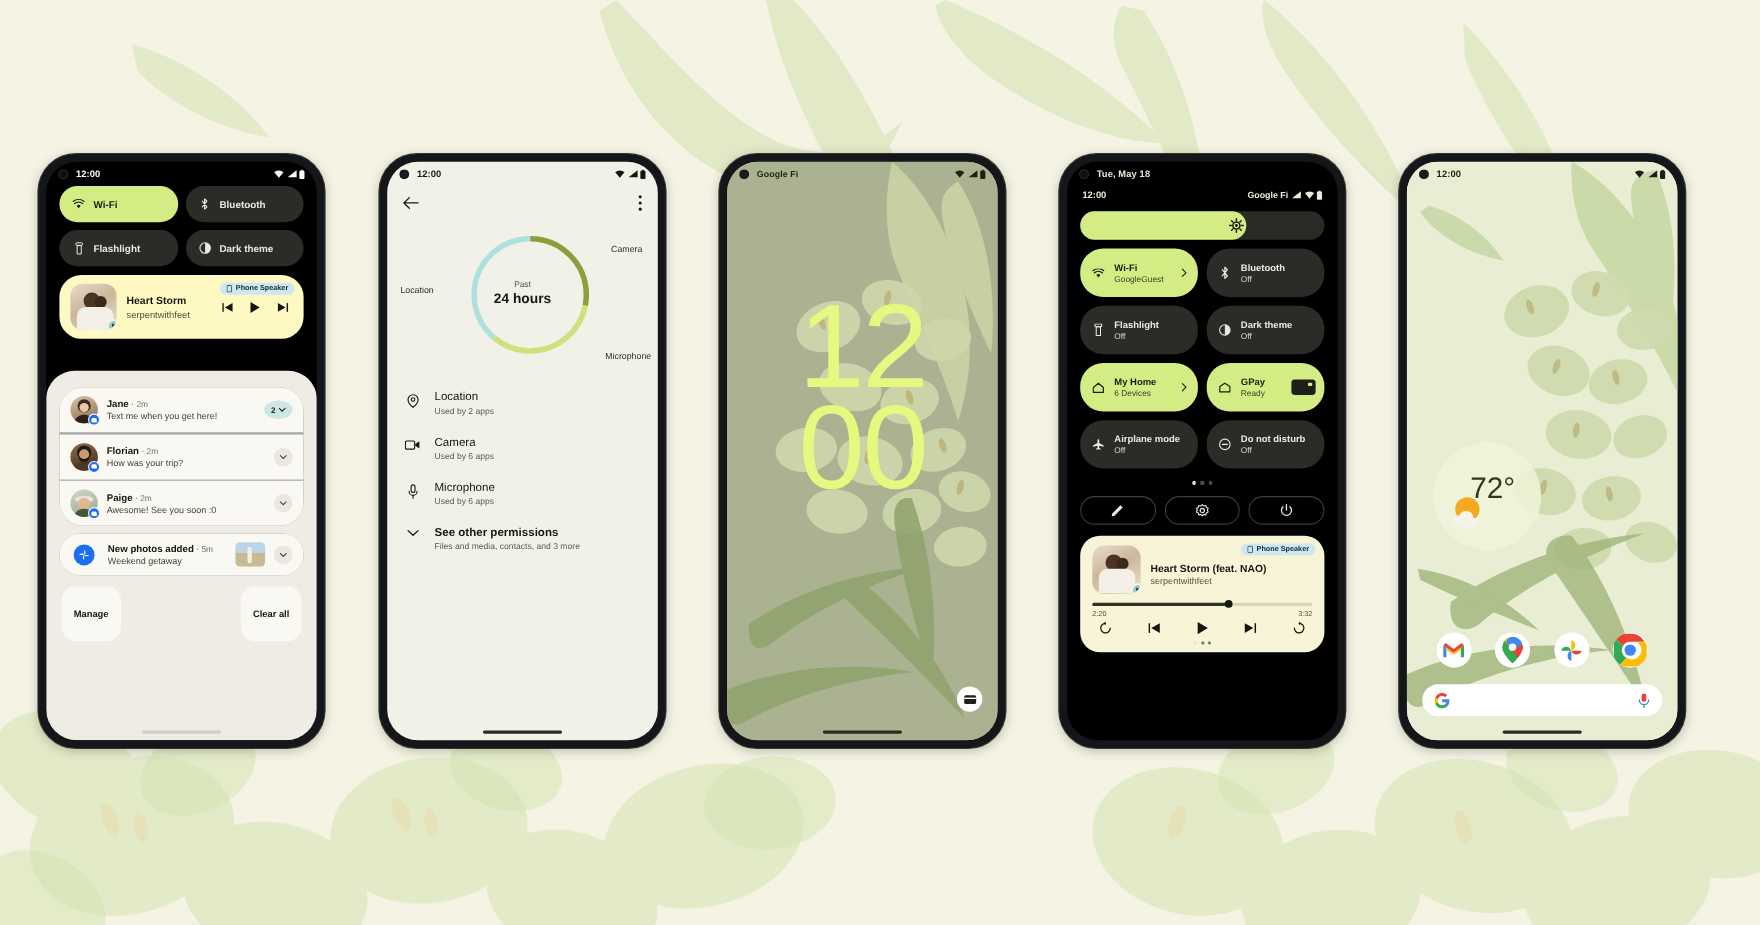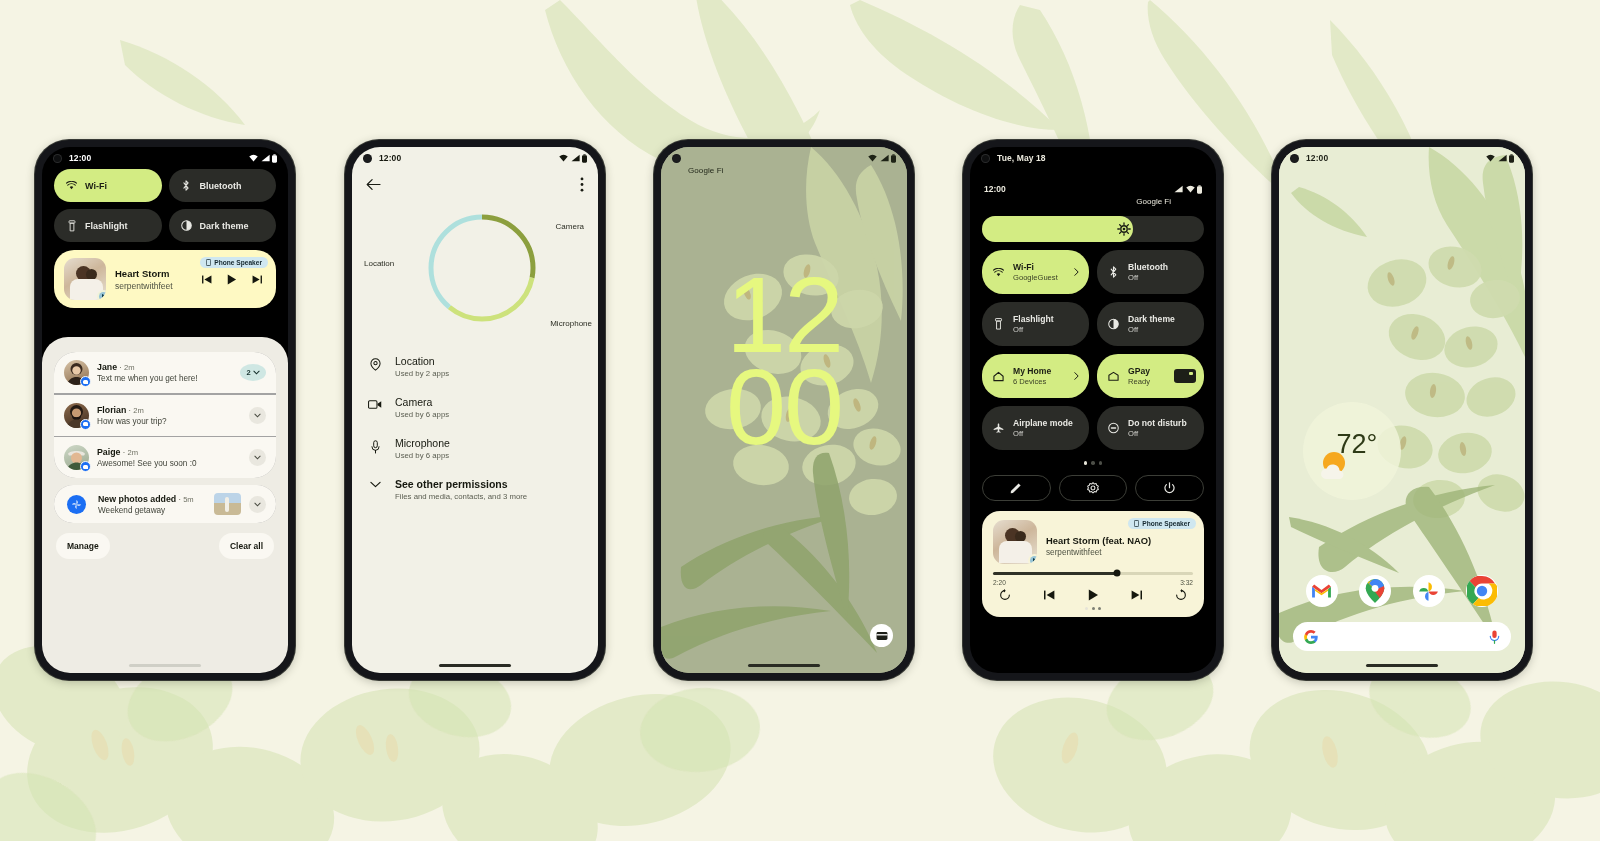--- a/index.html
+++ b/index.html
@@ -42,21 +42,21 @@
     position: relative; z-index: 3;
   }
   .punch {
     width: 9px; height: 9px; border-radius: 50%;
     background: #0e0f10; border: 1px solid rgba(255,255,255,.12);
     margin-right: 7px; flex: none;
   }
   .punch.light { background: #1b1c1e; border-color: rgba(0,0,0,.2); }
   .sb-spacer { flex: 1; }
   .sb-icons { display: flex; align-items: center; gap: 2.5px; }
-  .sb-carrier { font-size: 8px; margin-right: 3px; font-weight: normal; margin-top: 25px; }
+  .sb-carrier { font-size: 8px; margin-right: 3px; font-weight: bold; }
 
   
   svg { display: block; }
 
   
   .p1 .screen { background: #000; }
   .qs-grid { display: grid; grid-template-columns: 1fr 1fr; gap: 7px; padding: 0 12px; }
   .qs-tile {
     background: #2b2c28; border-radius: 22px; height: 33px;
     display: flex; align-items: center; gap: 8px; padding: 0 12px;
@@ -120,21 +120,21 @@
   .chev {
     width: 17px; height: 17px; border-radius: 50%; background: #e9e7df;
     display: flex; align-items: center; justify-content: center; flex: none;
   }
   .chev.count { width: 26px; background: #cfe7e3; gap: 2px; font-size: 7.5px; font-weight: bold; color: #16302c; }
   .notif-thumb { width: 27px; height: 22px; border-radius: 4px; flex:none; overflow:hidden; position:relative;
                  background: linear-gradient(#bcd4e8 0 45%, #c9ba96 45% 100%); }
   .notif-thumb .fig { position:absolute; left:11px; top:4px; width:4px; height:15px; background:#f2efe6; border-radius:2px;}
   .notif-actions { display: flex; justify-content: space-between; padding: 10px 14px 0; }
   .pill-btn {
-    background: #faf8f2; border-radius: 13px; padding: 8px 11px;
+    background: #faf8f2; border-radius: 13px; padding: 20px 11px;
     font-size: 8.5px; font-weight: bold; color: #16180f;
   }
   .notif-sheet { background: #eeece4; border-radius: 26px 26px 0 0; position: absolute;
                  left: 0; right: 0; bottom: 0; top: 190px; padding-top: 6px; }
 
   
   .p2 .screen { background: #f2f1e7; }
   .p2-top { display: flex; align-items: center; justify-content: space-between; padding: 8px 14px 0; }
   .page-title { font-size: 19px; color: #1a1c14; padding: 20px 14px 0; letter-spacing: -.3px; }
   .donut-wrap { position: relative; height: 132px; margin-top: 10px; }
@@ -524,20 +524,24 @@
 
     <div class="donut-wrap">
       <svg width="260" height="132" viewBox="0 0 260 132">
 
         <circle cx="130" cy="66" r="51" fill="none" stroke="#8c9f3e" stroke-width="5" stroke-dasharray="89.7 230.7" stroke-dashoffset="0" transform="rotate(-90 130 66)"></circle>
 
         <circle cx="130" cy="66" r="51" fill="none" stroke="#cde27c" stroke-width="5" stroke-dasharray="105.7 214.7" stroke-dashoffset="-89.7" transform="rotate(-90 130 66)"></circle>
 
         <circle cx="130" cy="66" r="51" fill="none" stroke="#aee0dd" stroke-width="5" stroke-dasharray="124.9 195.5" stroke-dashoffset="-195.4" transform="rotate(-90 130 66)"></circle>
       </svg>
+      <div class="donut-center">
+        <div class="donut-past">Past</div>
+        <div class="donut-hours">24 hours</div>
+      </div>
       <div class="lbl" style="right:14px;top:20px">Camera</div>
       <div class="lbl" style="right:6px;bottom:6px">Microphone</div>
       <div class="lbl" style="left:12px;top:57px">Location</div>
     </div>
 
     <div class="perm-list">
       <div class="perm">
         <span class="perm-ic">
           <svg width="11" height="13" viewBox="0 0 12 14">
               <path d="M6 .8c2.8 0 5 2.2 5 5 0 3.6-5 7.4-5 7.4S1 9.4 1 5.8c0-2.8 2.2-5 5-5Z" stroke="#16180f" stroke-width="1.1" fill="none"></path>

